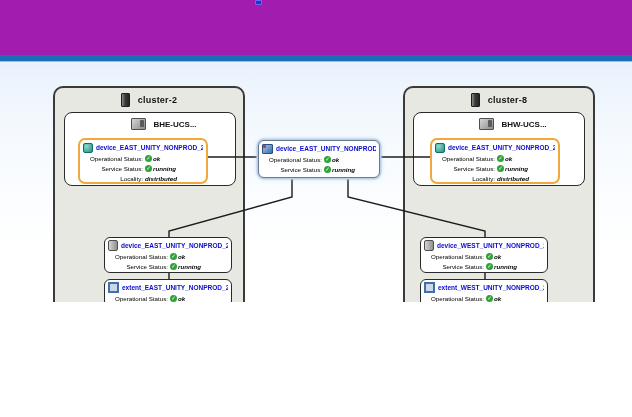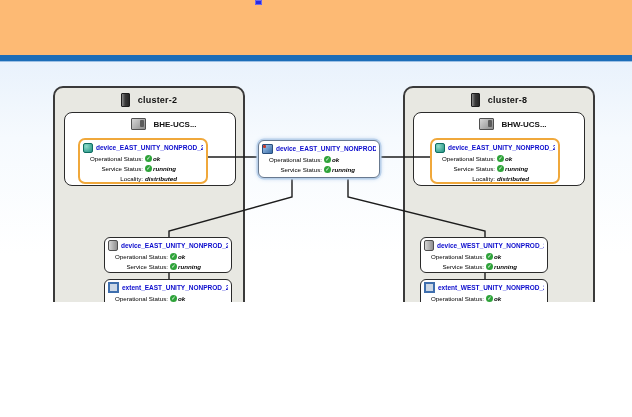--- a/index.html
+++ b/index.html
@@ -1,16 +1,16 @@
 <!DOCTYPE html>
 <html><head>
 <meta charset="utf-8">
 <style>
   html,body{margin:0;padding:0;background:#fff;}
-  .page{position:relative;width:632px;height:302px;background:#fdba74;overflow:hidden;
+  .page{position:relative;width:632px;height:302px;background:#a21caf;overflow:hidden;
         font-family:"Liberation Sans", sans-serif;}
   .app-glyph{position:absolute;left:255px;top:0;width:7px;height:5px;background:#2a2ae0;border-radius:1px;
              box-shadow:inset 0 0 0 1px #6a6af0;}
   .top-bar{position:absolute;left:0;top:55px;width:632px;height:6px;background:#1b6db8;
            border-bottom:1px solid #9cc0e4;}
   .canvas{position:absolute;left:0;top:62px;width:632px;height:348px;
           background:linear-gradient(180deg,#e9f2fc 0%,#f6fafe 22%,#ffffff 55%);}
   .bottom-line{position:absolute;left:0;top:410px;width:632px;height:2px;background:#c2d9ef;}
 
   .cluster{position:absolute;background:#e8e8e2;border:2px solid #3a3a3a;border-radius:10px;

